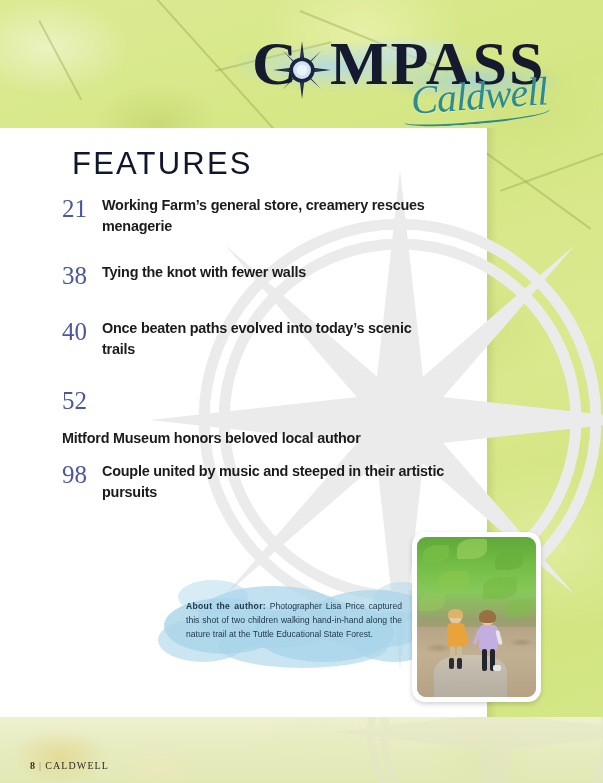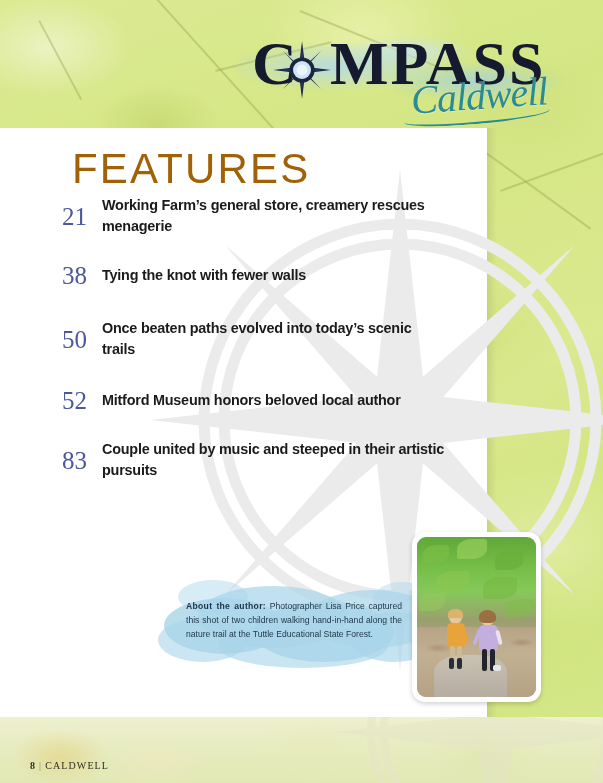--- a/index.html
+++ b/index.html
@@ -55,35 +55,35 @@
 
   
   .panel{position:absolute;left:0;top:128px;width:487px;height:589px;background:#ffffff;overflow:hidden;}
 
   
   .wm-wrap{position:absolute;left:140px;top:160px;width:520px;height:520px;pointer-events:none;}
   .wm-wrap svg{display:block;}
 
   
   .features-title{position:absolute;left:72px;top:148px;
-    font-size:42px;font-weight:300;letter-spacing:2.2px;color:#a16207;
+    font-size:31px;font-weight:300;letter-spacing:2.2px;color:#0f172a;
     font-family:"Liberation Sans",sans-serif;line-height:1;}
 
   .toc{position:absolute;left:62px;top:195px;width:410px;}
-  .toc-item{display:flex;align-items:center;margin-bottom:20px;}
+  .toc-item{display:flex;align-items:flex-start;margin-bottom:20px;}
   .toc-num{font-family:"Liberation Serif",serif;font-size:25px;color:#4c5899;
     line-height:1;width:40px;flex:0 0 40px;text-align:left;padding-top:1px;}
   .toc-title{font-family:"Liberation Sans",sans-serif;font-weight:700;
     font-size:15.5px;line-height:1.33;color:#1b1b1b;letter-spacing:-.25px;
     transform:scaleX(.93);transform-origin:left center;}
 
   .sp0{margin-bottom:26px;}
   .sp1{margin-bottom:30px;}
   .sp2{margin-bottom:28px;}
-  .sp3{margin-bottom:26px;}
+  .sp3{margin-bottom:12px;flex-direction:column;}
 
   
   .brush{position:absolute;left:158px;top:578px;width:278px;height:96px;}
   .brush i{position:absolute;display:block;background:#a9d5ea;border-radius:50%;}
   .caption{position:absolute;left:186px;top:600px;width:216px;
     font-family:"Liberation Sans",sans-serif;font-size:8.6px;line-height:1.62;
     color:#1d3446;text-align:justify;}
   .caption b{font-weight:700;letter-spacing:.3px;}
 
   
@@ -218,31 +218,31 @@
       <div class="toc-num">21</div>
       <div class="toc-title">Working Farm’s general store, creamery rescues menagerie</div>
     </div>
 
     <div class="toc-item sp1">
       <div class="toc-num">38</div>
       <div class="toc-title">Tying the knot with fewer walls</div>
     </div>
 
     <div class="toc-item sp2">
-      <div class="toc-num">50</div>
+      <div class="toc-num">40</div>
       <div class="toc-title">Once beaten paths evolved into today’s scenic trails</div>
     </div>
 
     <div class="toc-item sp3">
       <div class="toc-num">52</div>
       <div class="toc-title">Mitford Museum honors beloved local author</div>
     </div>
 
     <div class="toc-item">
-      <div class="toc-num">83</div>
+      <div class="toc-num">98</div>
       <div class="toc-title">Couple united by music and steeped in their artistic pursuits</div>
     </div>
 
   </div>
 
   <div class="brush">
     <i style="left:6px;  top:20px; width:120px;height:56px;opacity:.80;"></i>
     <i style="left:40px; top:8px;  width:150px;height:62px;opacity:.72;"></i>
     <i style="left:96px; top:24px; width:140px;height:60px;opacity:.80;"></i>
     <i style="left:150px;top:12px; width:130px;height:58px;opacity:.70;"></i>

